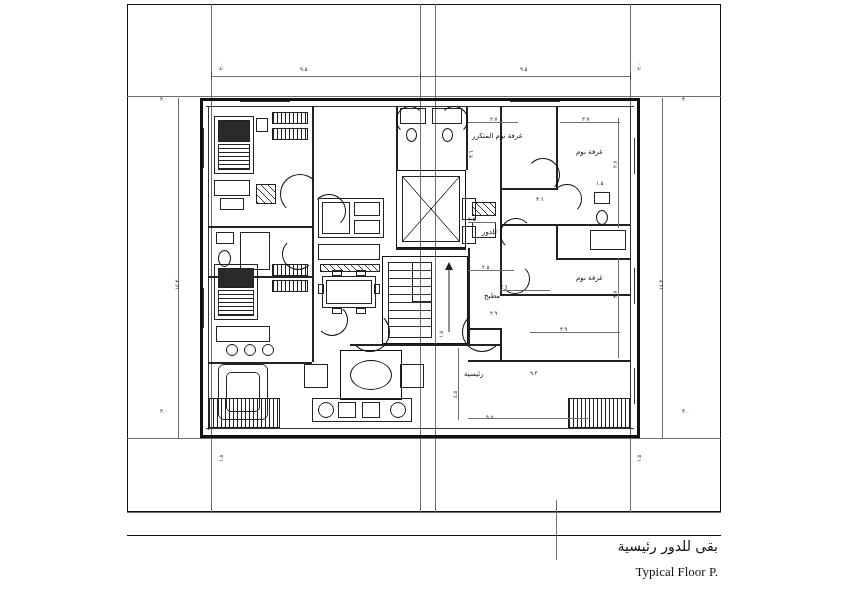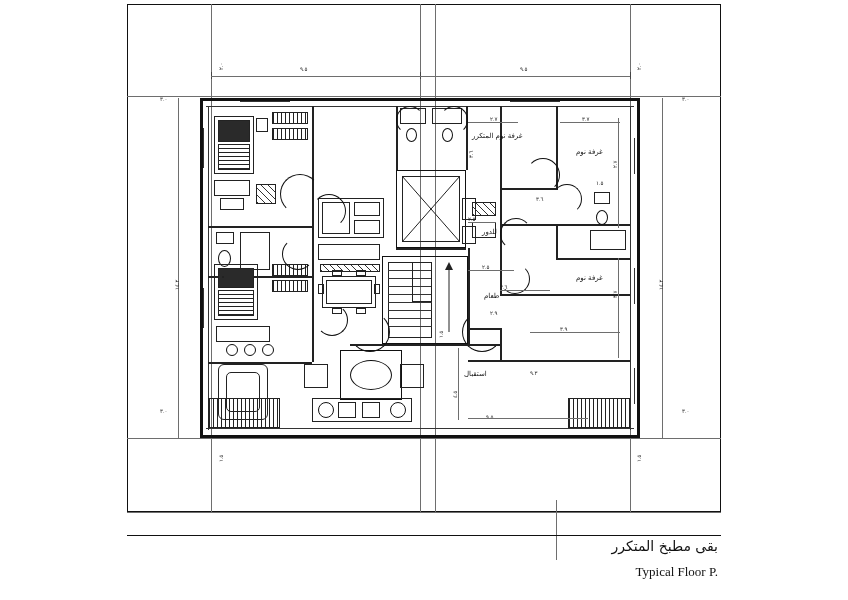--- a/index.html
+++ b/index.html
@@ -256,22 +256,22 @@
     <div class="wall v hair" style="left:434px;top:170px;height:36px;"></div>
     <div class="wall v hair" style="left:434px;top:270px;height:36px;"></div>
 
     <div class="wall h hair" style="left:40px;top:3px;width:50px;"></div>
     <div class="wall h hair" style="left:310px;top:3px;width:50px;"></div>
 
     <div class="lbl ar" style="left:272px;top:34px;">غرفة نوم المتكرر</div>
     <div class="lbl ar" style="left:376px;top:50px;">غرفة نوم</div>
     <div class="lbl ar" style="left:376px;top:176px;">غرفة نوم</div>
     <div class="lbl ar" style="left:282px;top:130px;">للدور</div>
-    <div class="lbl ar" style="left:284px;top:194px;">طعام</div>
-    <div class="lbl ar" style="left:264px;top:272px;">استقبال</div>
+    <div class="lbl ar" style="left:284px;top:194px;">مطبخ</div>
+    <div class="lbl ar" style="left:264px;top:272px;">رئيسية</div>
 
     <div class="dim" style="left:290px;top:18px;">٢.٧</div>
     <div class="dim" style="left:382px;top:18px;">٣.٧</div>
     <div class="dim vert" style="left:268px;top:60px;">٣.٦</div>
     <div class="dim" style="left:336px;top:98px;">٣.٦</div>
     <div class="dim" style="left:396px;top:82px;">١.٥</div>
     <div class="dim" style="left:268px;top:118px;">٢.٥</div>
     <div class="dim" style="left:282px;top:166px;">٢.٥</div>
     <div class="dim" style="left:300px;top:186px;">٣.٦</div>
     <div class="dim" style="left:360px;top:228px;">٣.٩</div>
@@ -289,16 +289,16 @@
     <div class="gl h" style="left:268px;top:172px;width:46px;"></div>
     <div class="gl h" style="left:300px;top:192px;width:50px;"></div>
     <div class="gl h" style="left:330px;top:234px;width:90px;"></div>
     <div class="gl h" style="left:268px;top:320px;width:120px;"></div>
     <div class="gl v" style="left:258px;top:250px;height:72px;"></div>
     <div class="gl v" style="left:418px;top:20px;height:110px;"></div>
     <div class="gl v" style="left:418px;top:160px;height:100px;"></div>
   </div>
 
   <div class="title-rule"></div>
-  <div class="title-ar">بقى مطبخ المتكرر</div>
+  <div class="title-ar">بقى للدور رئيسية</div>
   <div class="title-en">Typical Floor P.</div>
 
 </div>
 
 </body></html>

